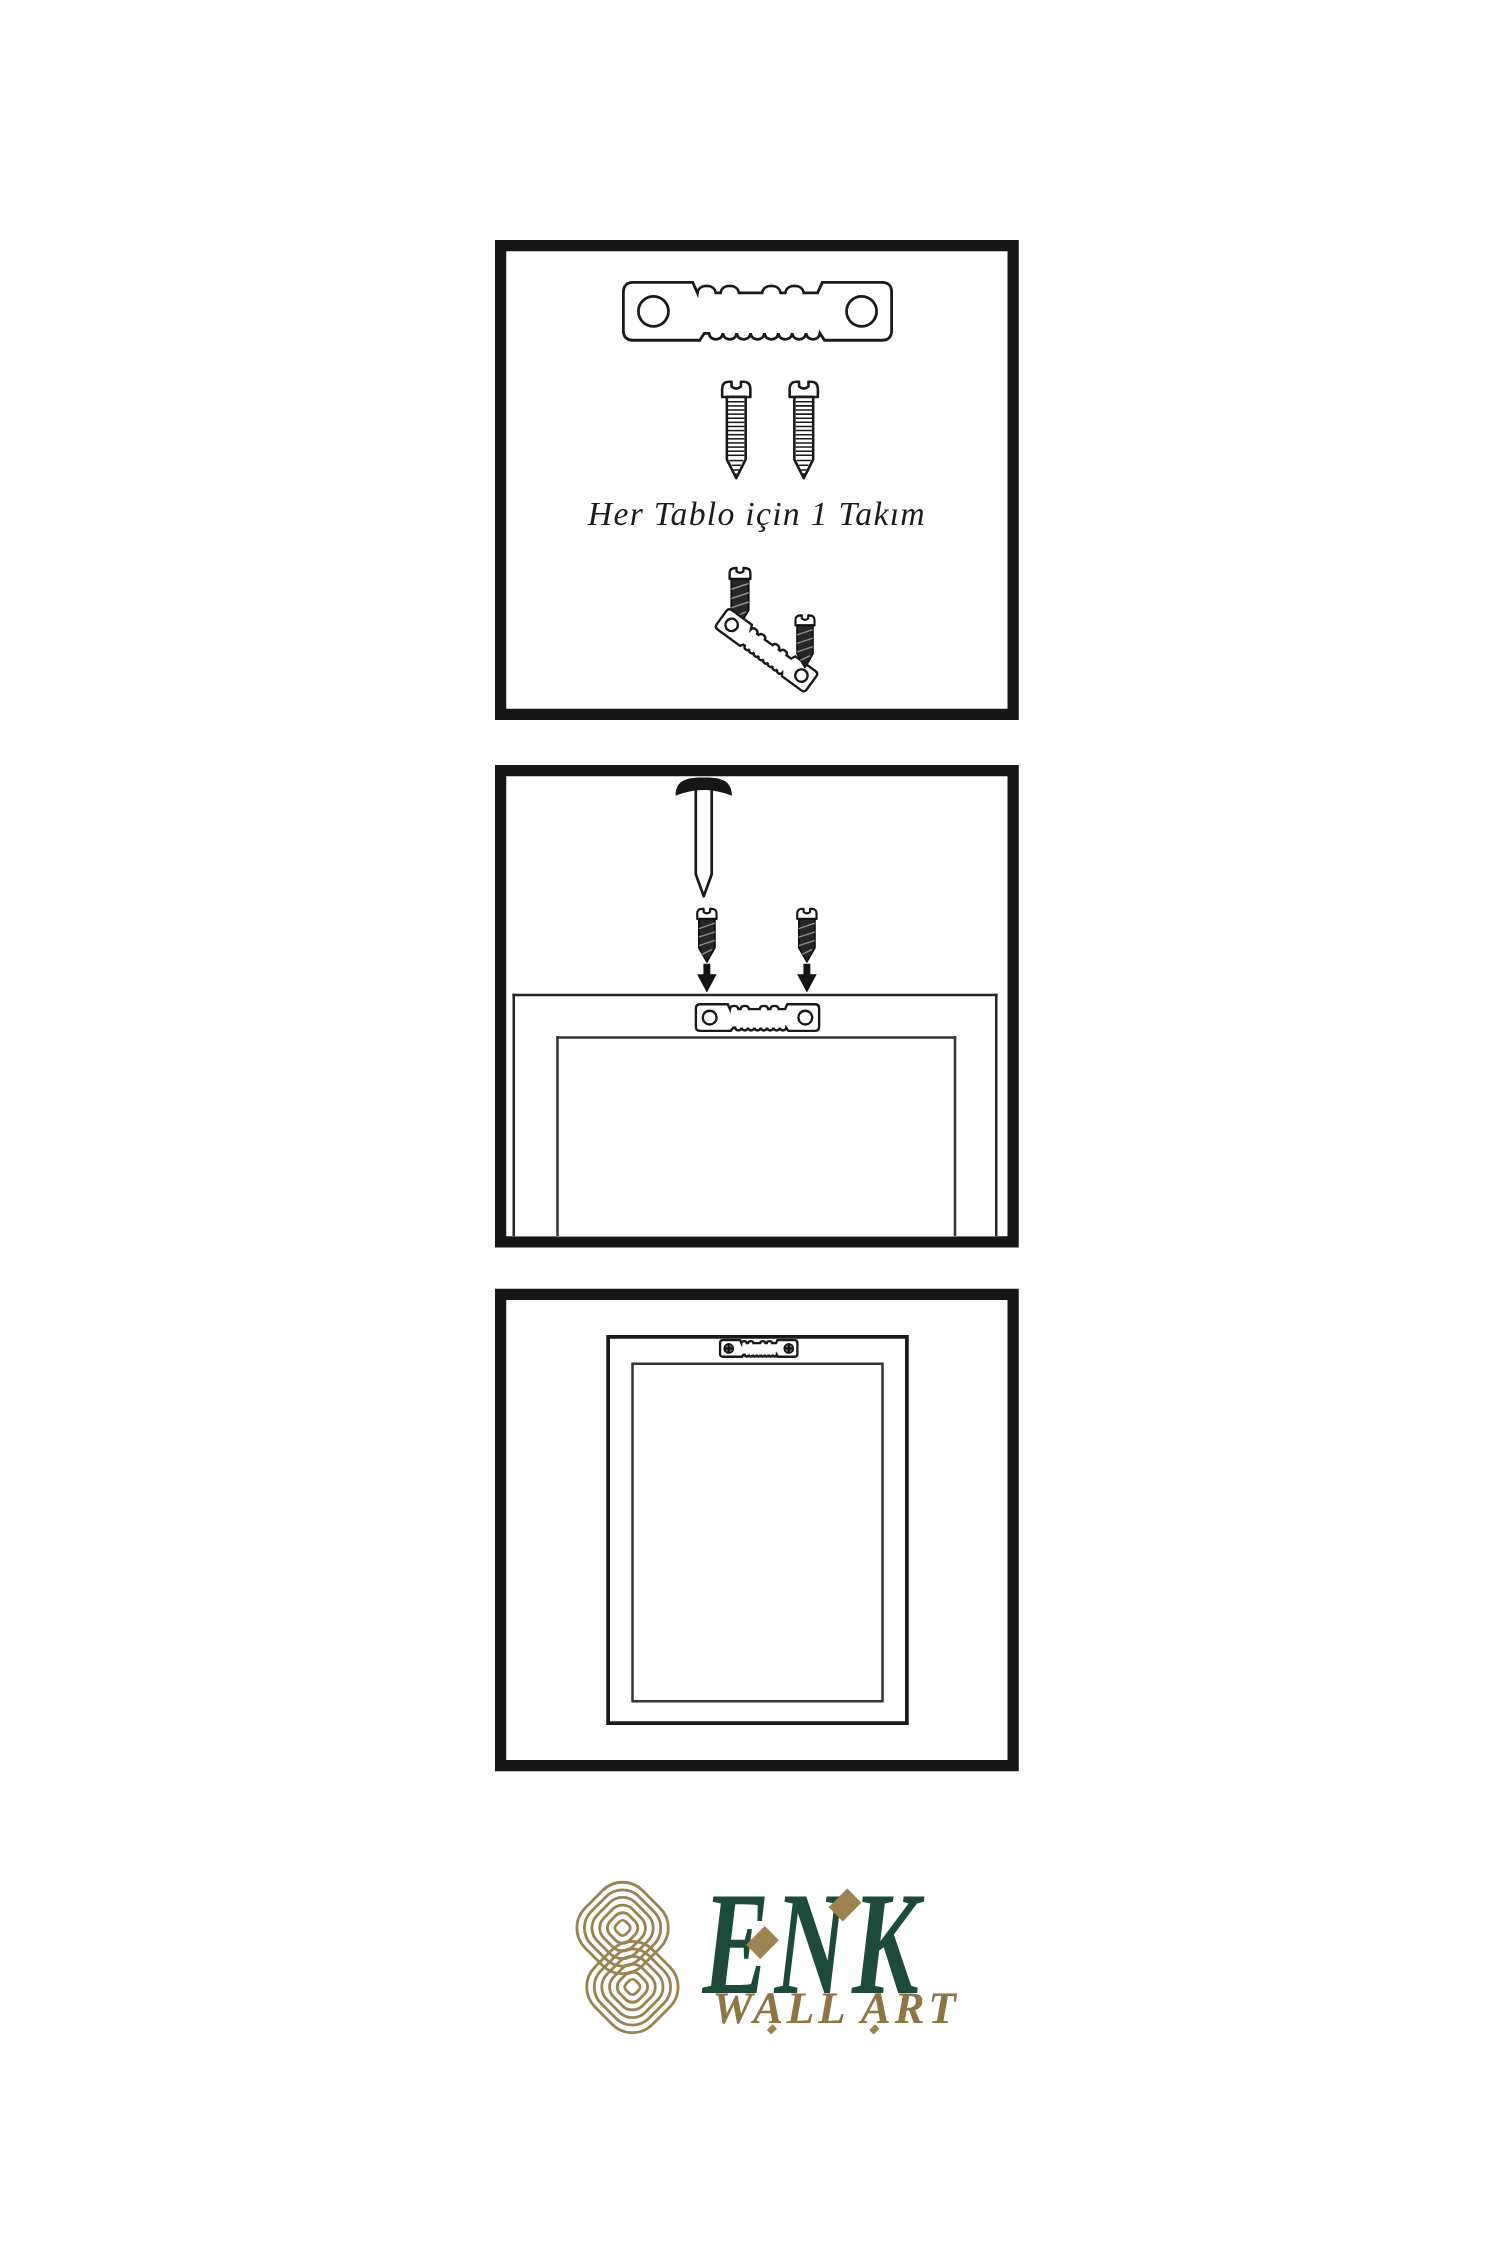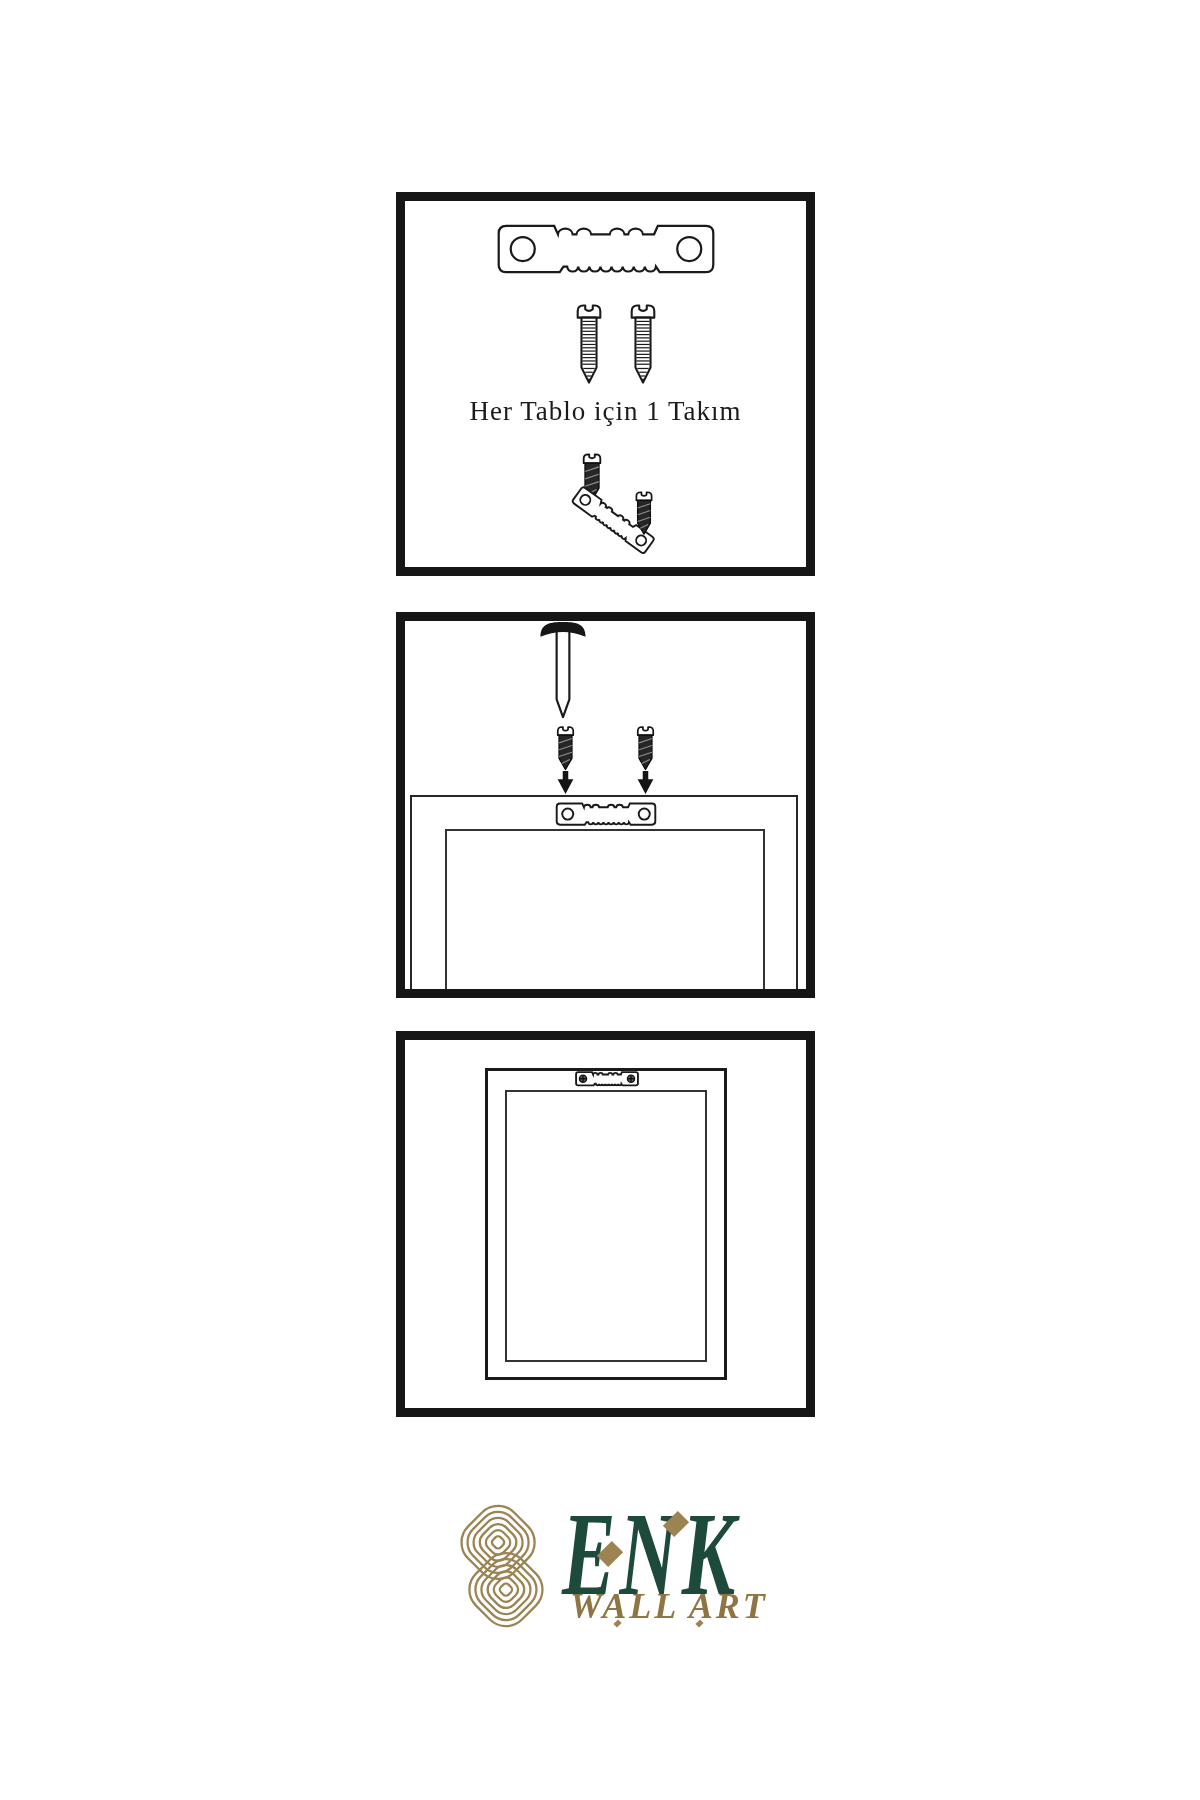--- a/index.html
+++ b/index.html
@@ -10,21 +10,21 @@
   .abs{position:absolute;}
   .panel{
     position:absolute;left:396px;width:419px;box-sizing:border-box;
     border:9px solid #161616;background:#fff;overflow:hidden;
   }
   #panel-kit{top:192px;height:384px;}
   #panel-install{top:612px;height:386px;}
   #panel-mounted{top:1031px;height:386px;}
   .caption{
     position:absolute;left:0;right:0;text-align:center;
-    font-size:27px;letter-spacing:1px;color:#1b1b1b;white-space:nowrap;
+    font-size:27px;letter-spacing:1px;color:#1b1b1b;white-space:nowrap;font-style:italic;
   }
   .frame-edge{position:absolute;box-sizing:border-box;background:#fff;}
   .no-bottom{border-bottom:none!important;}
   .dia{position:absolute;background:#9c8352;transform:rotate(45deg) scaleY(1.32);}
   .brand-word{
     position:absolute;color:#1d4a3a;font-weight:bold;line-height:118px;
     font-size:118px;letter-spacing:6px;transform:scaleX(0.68);
     transform-origin:left top;white-space:nowrap;
   }
   .brand-tagline{

